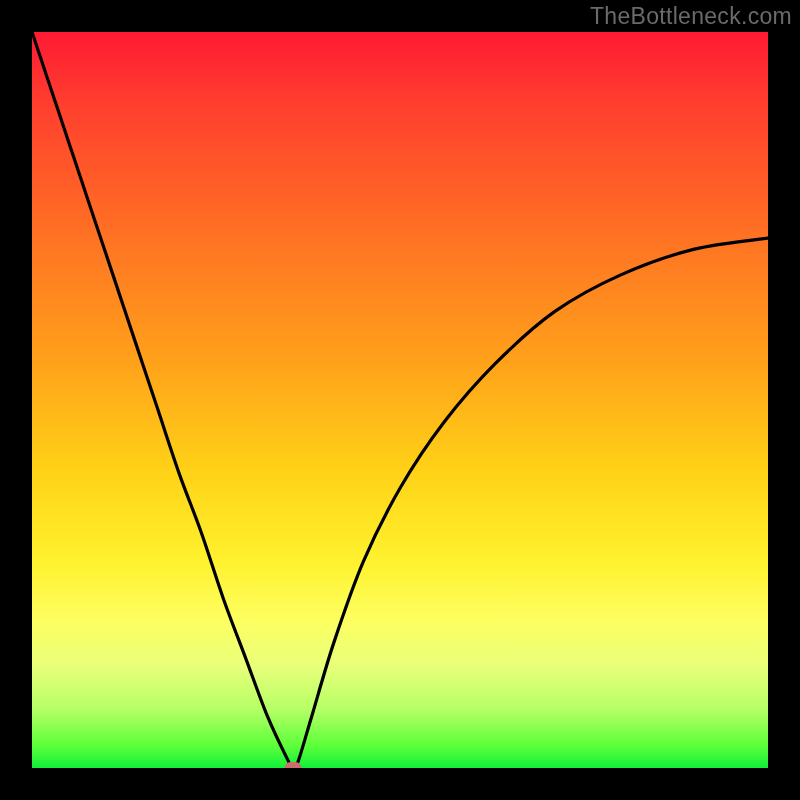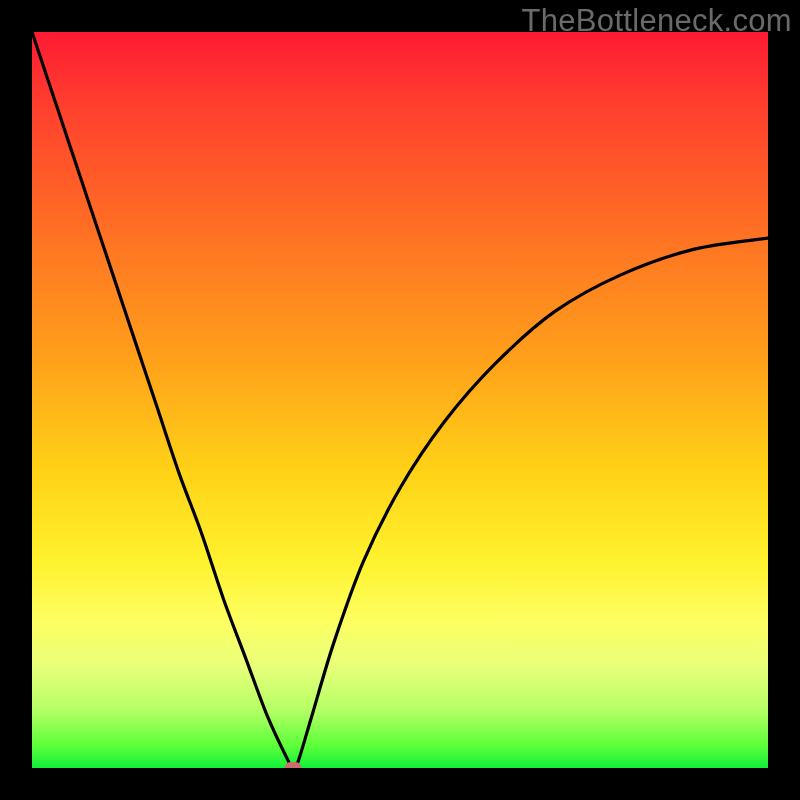--- a/index.html
+++ b/index.html
@@ -48,21 +48,21 @@
   }
   .curve {
     position: absolute;
     inset: 0;
   }
   .watermark {
     position: absolute;
     top: 3px;
     right: 8px;
     color: #6a6a6a;
-    font-size: 31px;
+    font-size: 23px;
     letter-spacing: 0.3px;
     font-weight: 500;
   }
   .marker {
     position: absolute;
     width: 17px;
     height: 12px;
     background: #cc6d6d;
     border-radius: 6px;
     transform: translate(-50%, -50%);

